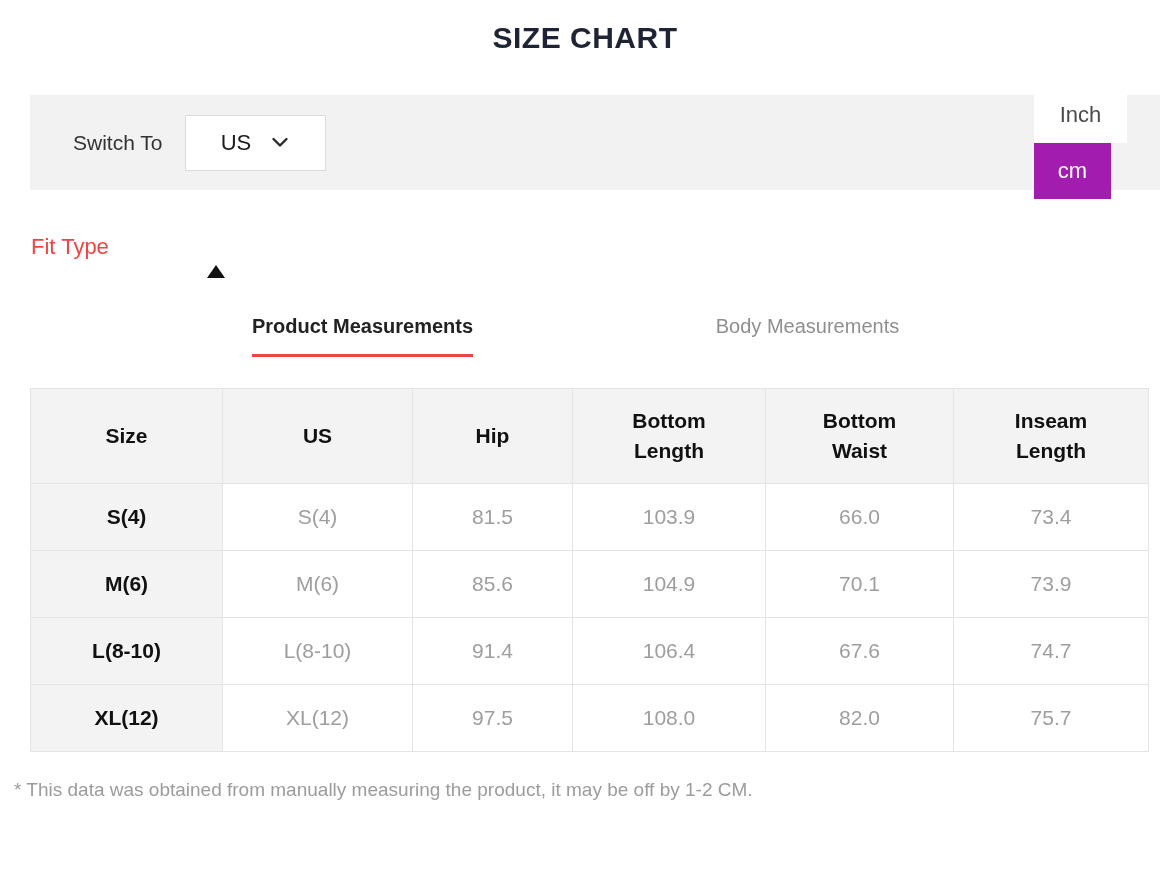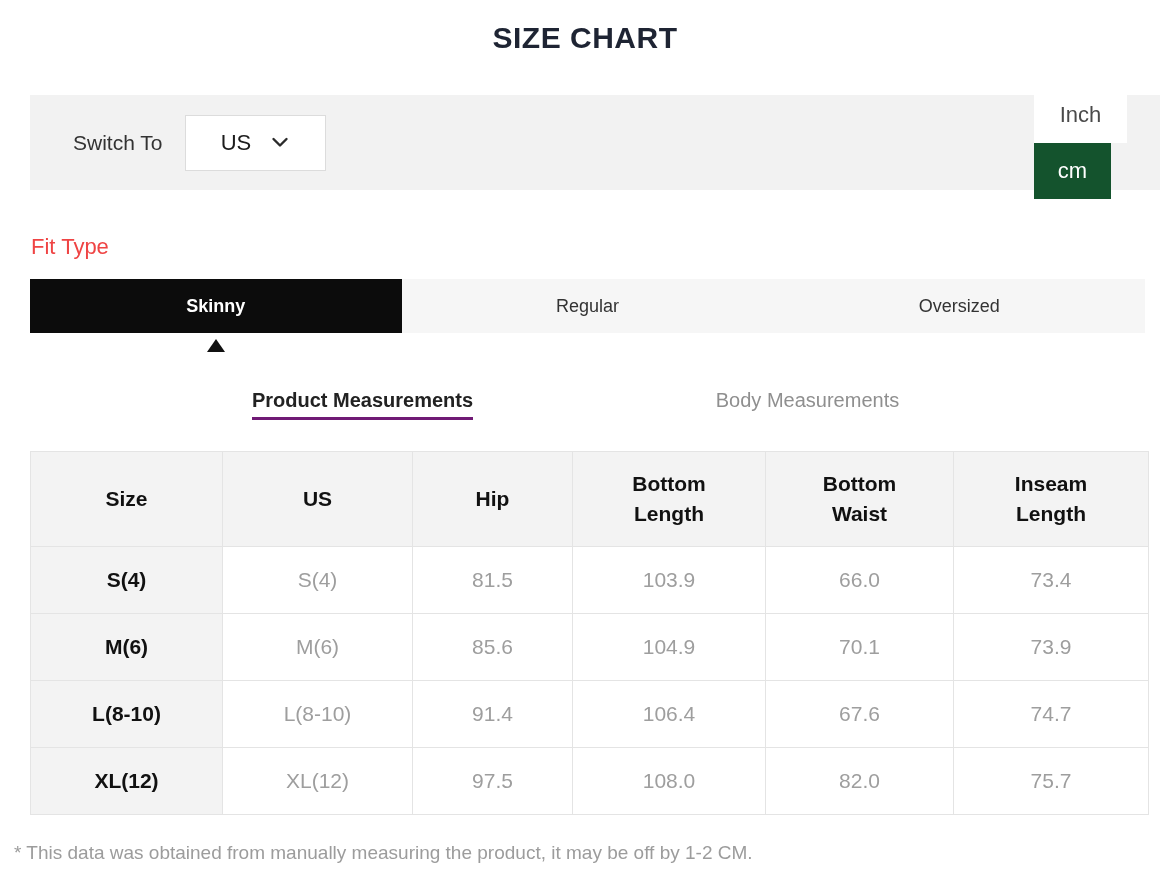--- a/index.html
+++ b/index.html
@@ -14,38 +14,38 @@
   .switch-bar { margin: 40px 0 0 30px; width: 1130px; height: 95px; background: #f2f2f2;
     display: flex; align-items: center; padding: 0 33px 0 43px; }
   .switch-label { font-size: 21px; color: #333; }
   .country-select { margin-left: 22px; width: 141px; height: 56px; background: #fff;
     border: 1px solid #dcdcdc; display: flex; align-items: center; justify-content: center;
     gap: 20px; font-size: 22px; color: #1c1c1c; cursor: pointer; }
   .spacer { flex: 1; }
   .unit-toggle { display: flex; flex-direction: column; }
   .unit-btn { height: 56px; border: none; font-family: inherit; font-size: 22px; cursor: pointer; }
   .unit-btn.unselected { width: 93px; background: #fff; color: #4a4a4a; }
-  .unit-btn.selected { width: 77px; background: #14532d; color: #fff; }
+  .unit-btn.selected { width: 77px; background: #a21caf; color: #fff; }
 
   
   .fit-type-label { margin: 44px 0 0 31px; font-size: 22px; color: #ef4444; line-height: 25px; }
   .fit-tabs { margin: 20px 0 0 30px; width: 1115px; height: 54px; display: flex; }
   .fit-tab { flex: 1; display: flex; align-items: center; justify-content: center;
     font-size: 18px; color: #333; background: #f6f6f6; cursor: pointer; }
   .fit-tab.selected { background: #0c0c0c; color: #fff; font-weight: 700; }
   .tab-indicator { width: 0; height: 0; margin-top: 6px;
     border-left: 9px solid transparent; border-right: 9px solid transparent;
     border-bottom: 13px solid #111; }
 
   
   .measure-tabs { display: flex; margin: 37px 140px 0 140px; }
   .measure-half { flex: 1; text-align: center; }
   .measure-tab { font-size: 20px; cursor: pointer; }
   .measure-tab.active { color: #222; font-weight: 600; display: inline-block;
-    padding-bottom: 5px; border-bottom: 3px solid #701a75; }
+    padding-bottom: 16px; border-bottom: 3px solid #ef4444; }
   .measure-tab.inactive { color: #8f8f8f; }
 
   
   .size-table { margin: 31px 0 0 30px; width: 1118px; border-collapse: collapse; table-layout: fixed; }
   .size-table col:nth-child(1) { width: 192px; }
   .size-table col:nth-child(2) { width: 190px; }
   .size-table col:nth-child(3) { width: 160px; }
   .size-table col:nth-child(4) { width: 193px; }
   .size-table col:nth-child(5) { width: 188px; }
   .size-table col:nth-child(6) { width: 195px; }
@@ -76,25 +76,20 @@
     </div>
     <div class="spacer"></div>
     <div class="unit-toggle">
       <button class="unit-btn unselected">Inch</button>
       <button class="unit-btn selected">cm</button>
     </div>
   </div>
 
   <div class="fit-type-label">Fit Type</div>
 
-  <div class="fit-tabs" id="fit-tabs">
-      <div class="fit-tab selected">Skinny</div>
-      <div class="fit-tab">Regular</div>
-      <div class="fit-tab">Oversized</div>
-    </div>
   <div class="tab-indicator" id="tab-indicator" style="margin-left: 206.833px;"></div>
 
   <div class="measure-tabs">
     <div class="measure-half">
       <span class="measure-tab active">Product Measurements</span>
     </div>
     <div class="measure-half">
       <span class="measure-tab inactive">Body Measurements</span>
     </div>
   </div>

